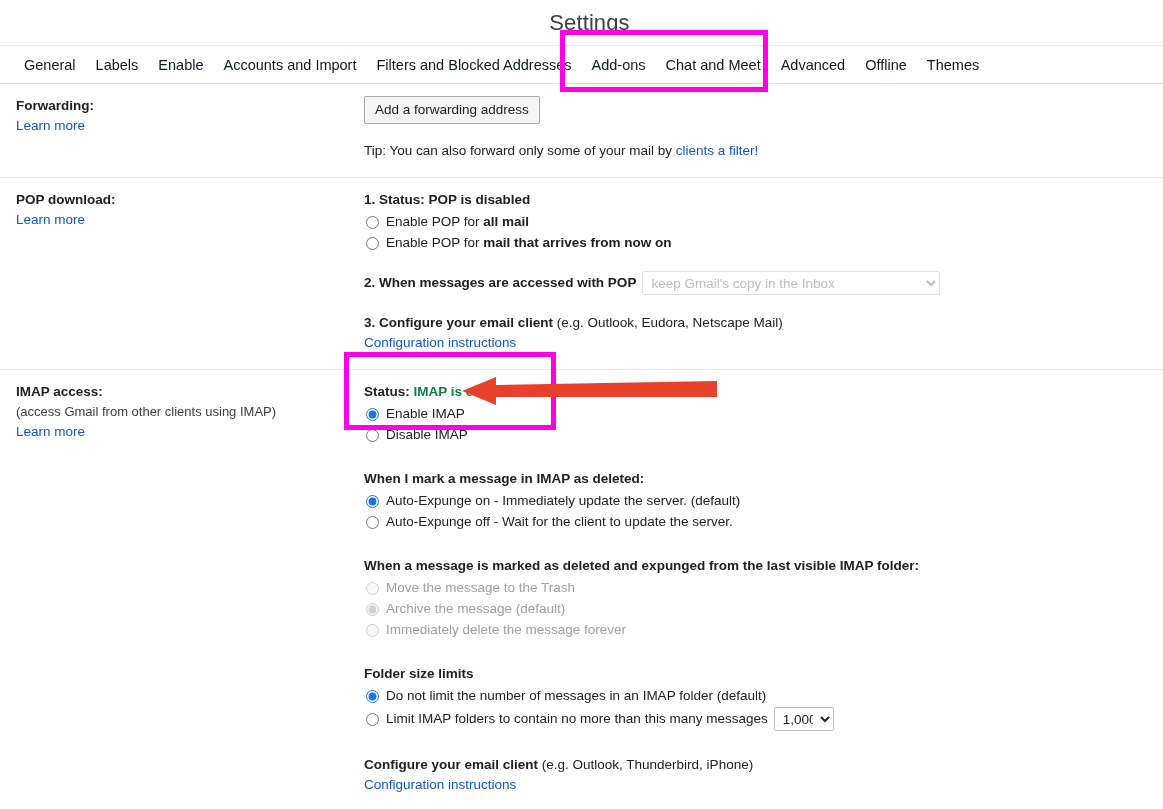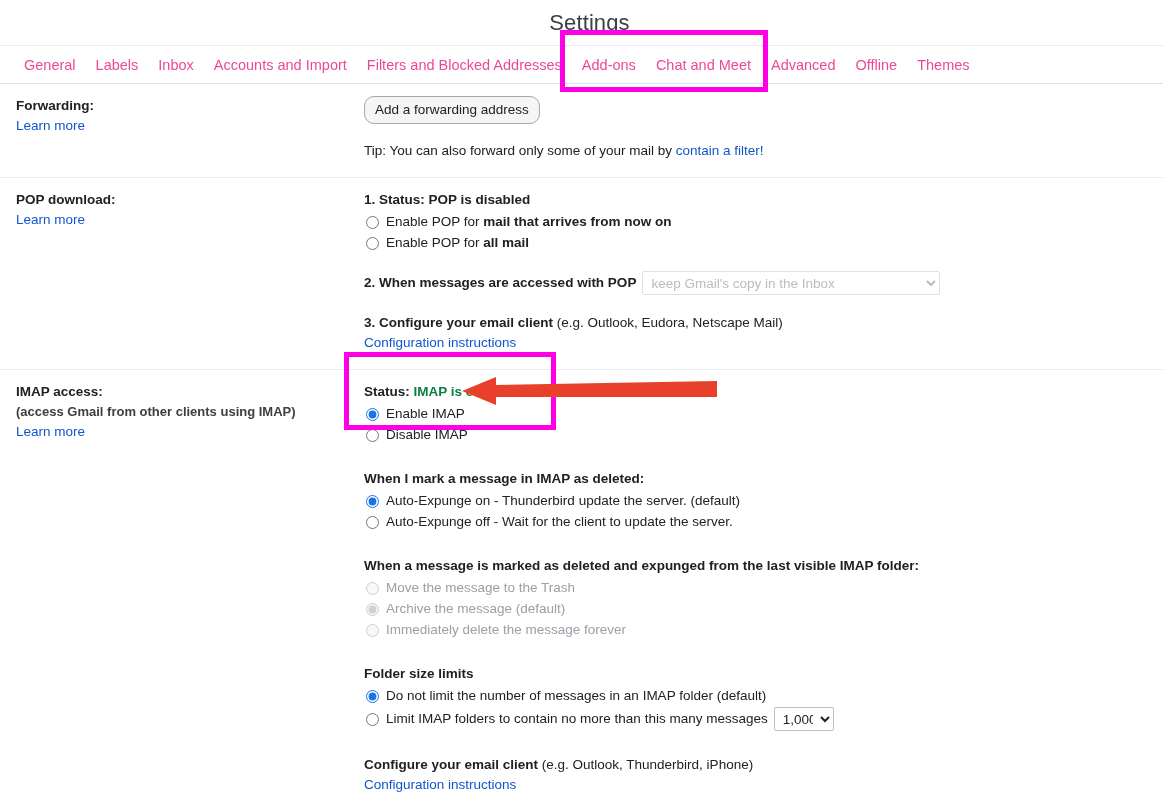--- a/index.html
+++ b/index.html
@@ -37,21 +37,21 @@
     height: 38px;
     display: flex; align-items: stretch;
     padding-left: 14px;
     border-bottom: 1px solid #e0e0e0;
     background: #fff;
   }
   .tab {
     display: flex; align-items: center;
     padding: 0 10px;
     font-size: 14.5px;
-    color: #ec4899;
+    color: #0f172a;
     white-space: nowrap;
     cursor: pointer;
     position: relative;
   }
   .tab.active {
     color: #1a73e8;
   }
   .tab.active::after {
     content: "";
     position: absolute;
@@ -79,41 +79,40 @@
   }
   .col-label .lbl {
     font-weight: bold;
     color: #202124;
     display: block;
   }
   .col-label .sub {
     color: #3c4043;
     display: block;
     font-size: 13px;
-    font-weight: bold;
   }
   .col-body {
     flex: 1 1 auto;
     font-size: 13.5px;
     line-height: 20px;
     padding-right: 16px;
   }
   a.link {
     color: #1155cc;
     text-decoration: none;
     cursor: pointer;
   }
 
   
   .btn {
     font-family: "Liberation Sans", sans-serif;
     font-size: 13.5px;
     padding: 4px 10px;
     border: 1px solid #a8a8a8;
-    border-radius: 10px;
+    border-radius: 2px;
     background: #f5f5f5;
     color: #202124;
     cursor: pointer;
     line-height: 18px;
   }
 
   select.sel {
     font-family: "Liberation Sans", sans-serif;
     font-size: 13.5px;
     height: 24px;
@@ -168,59 +167,59 @@
 
 <div id="page">
 
   <div class="settings-header">
     <span class="settings-title">Settings</span>
   </div>
 
   <div class="tabbar">
     <div class="tab">General</div>
     <div class="tab">Labels</div>
-    <div class="tab">Inbox</div>
+    <div class="tab">Enable</div>
     <div class="tab">Accounts and Import</div>
     <div class="tab">Filters and Blocked Addresses</div>
     <div class="tab">Add-ons</div>
     <div class="tab">Chat and Meet</div>
     <div class="tab">Advanced</div>
     <div class="tab">Offline</div>
     <div class="tab">Themes</div>
   </div>
 
   <div class="content">
 
     <div class="row">
       <div class="col-label">
         <span class="lbl">Forwarding:</span>
         <a class="link">Learn more</a>
       </div>
       <div class="col-body">
         <button class="btn">Add a forwarding address</button>
         <div style="margin-top:17px;">
-          <span>Tip: You can also forward only some of your mail by </span><a class="link">contain a filter!</a>
+          <span>Tip: You can also forward only some of your mail by </span><a class="link">clients a filter!</a>
         </div>
       </div>
     </div>
 
     <div class="row">
       <div class="col-label">
         <span class="lbl">POP download:</span>
         <a class="link">Learn more</a>
       </div>
       <div class="col-body">
         <div class="head-line">1. Status: POP is disabled</div>
         <div class="opt-line">
           <input type="radio" name="pop" style="">
-          <label><span>Enable POP for </span><b>mail that arrives from now on</b></label>
+          <label><span>Enable POP for </span><b>all mail</b></label>
         </div>
         <div class="opt-line">
           <input type="radio" name="pop" style="">
-          <label><span>Enable POP for </span><b>all mail</b></label>
+          <label><span>Enable POP for </span><b>mail that arrives from now on</b></label>
         </div>
 
         <div class="blk">
           <b>2. When messages are accessed with POP</b><select class="sel sel-pop" disabled=""><option>keep Gmail's copy in the Inbox</option><option>mark Gmail's copy as read</option><option>archive Gmail's copy</option><option>delete Gmail's copy</option></select>
         </div>
 
         <div class="blk">
           <div><b>3. Configure your email client</b><span> (e.g. Outlook, Eudora, Netscape Mail)</span></div>
           <a class="link">Configuration instructions</a>
         </div>
@@ -242,21 +241,21 @@
         </div>
         <div class="opt-line">
           <input type="radio" name="imap" style="">
           <label>Disable IMAP</label>
         </div>
 
         <div class="blk" style="margin-top:24px;">
           <div class="head-line">When I mark a message in IMAP as deleted:</div>
           <div class="opt-line">
             <input type="radio" name="expunge" checked="" style="">
-            <label>Auto-Expunge on - Thunderbird update the server. (default)</label>
+            <label>Auto-Expunge on - Immediately update the server. (default)</label>
           </div>
           <div class="opt-line">
             <input type="radio" name="expunge" style="">
             <label>Auto-Expunge off - Wait for the client to update the server.</label>
           </div>
         </div>
 
         <div class="blk" style="margin-top:24px;">
           <div class="head-line">When a message is marked as deleted and expunged from the last visible IMAP folder:</div>
           <div class="opt-line dim">

